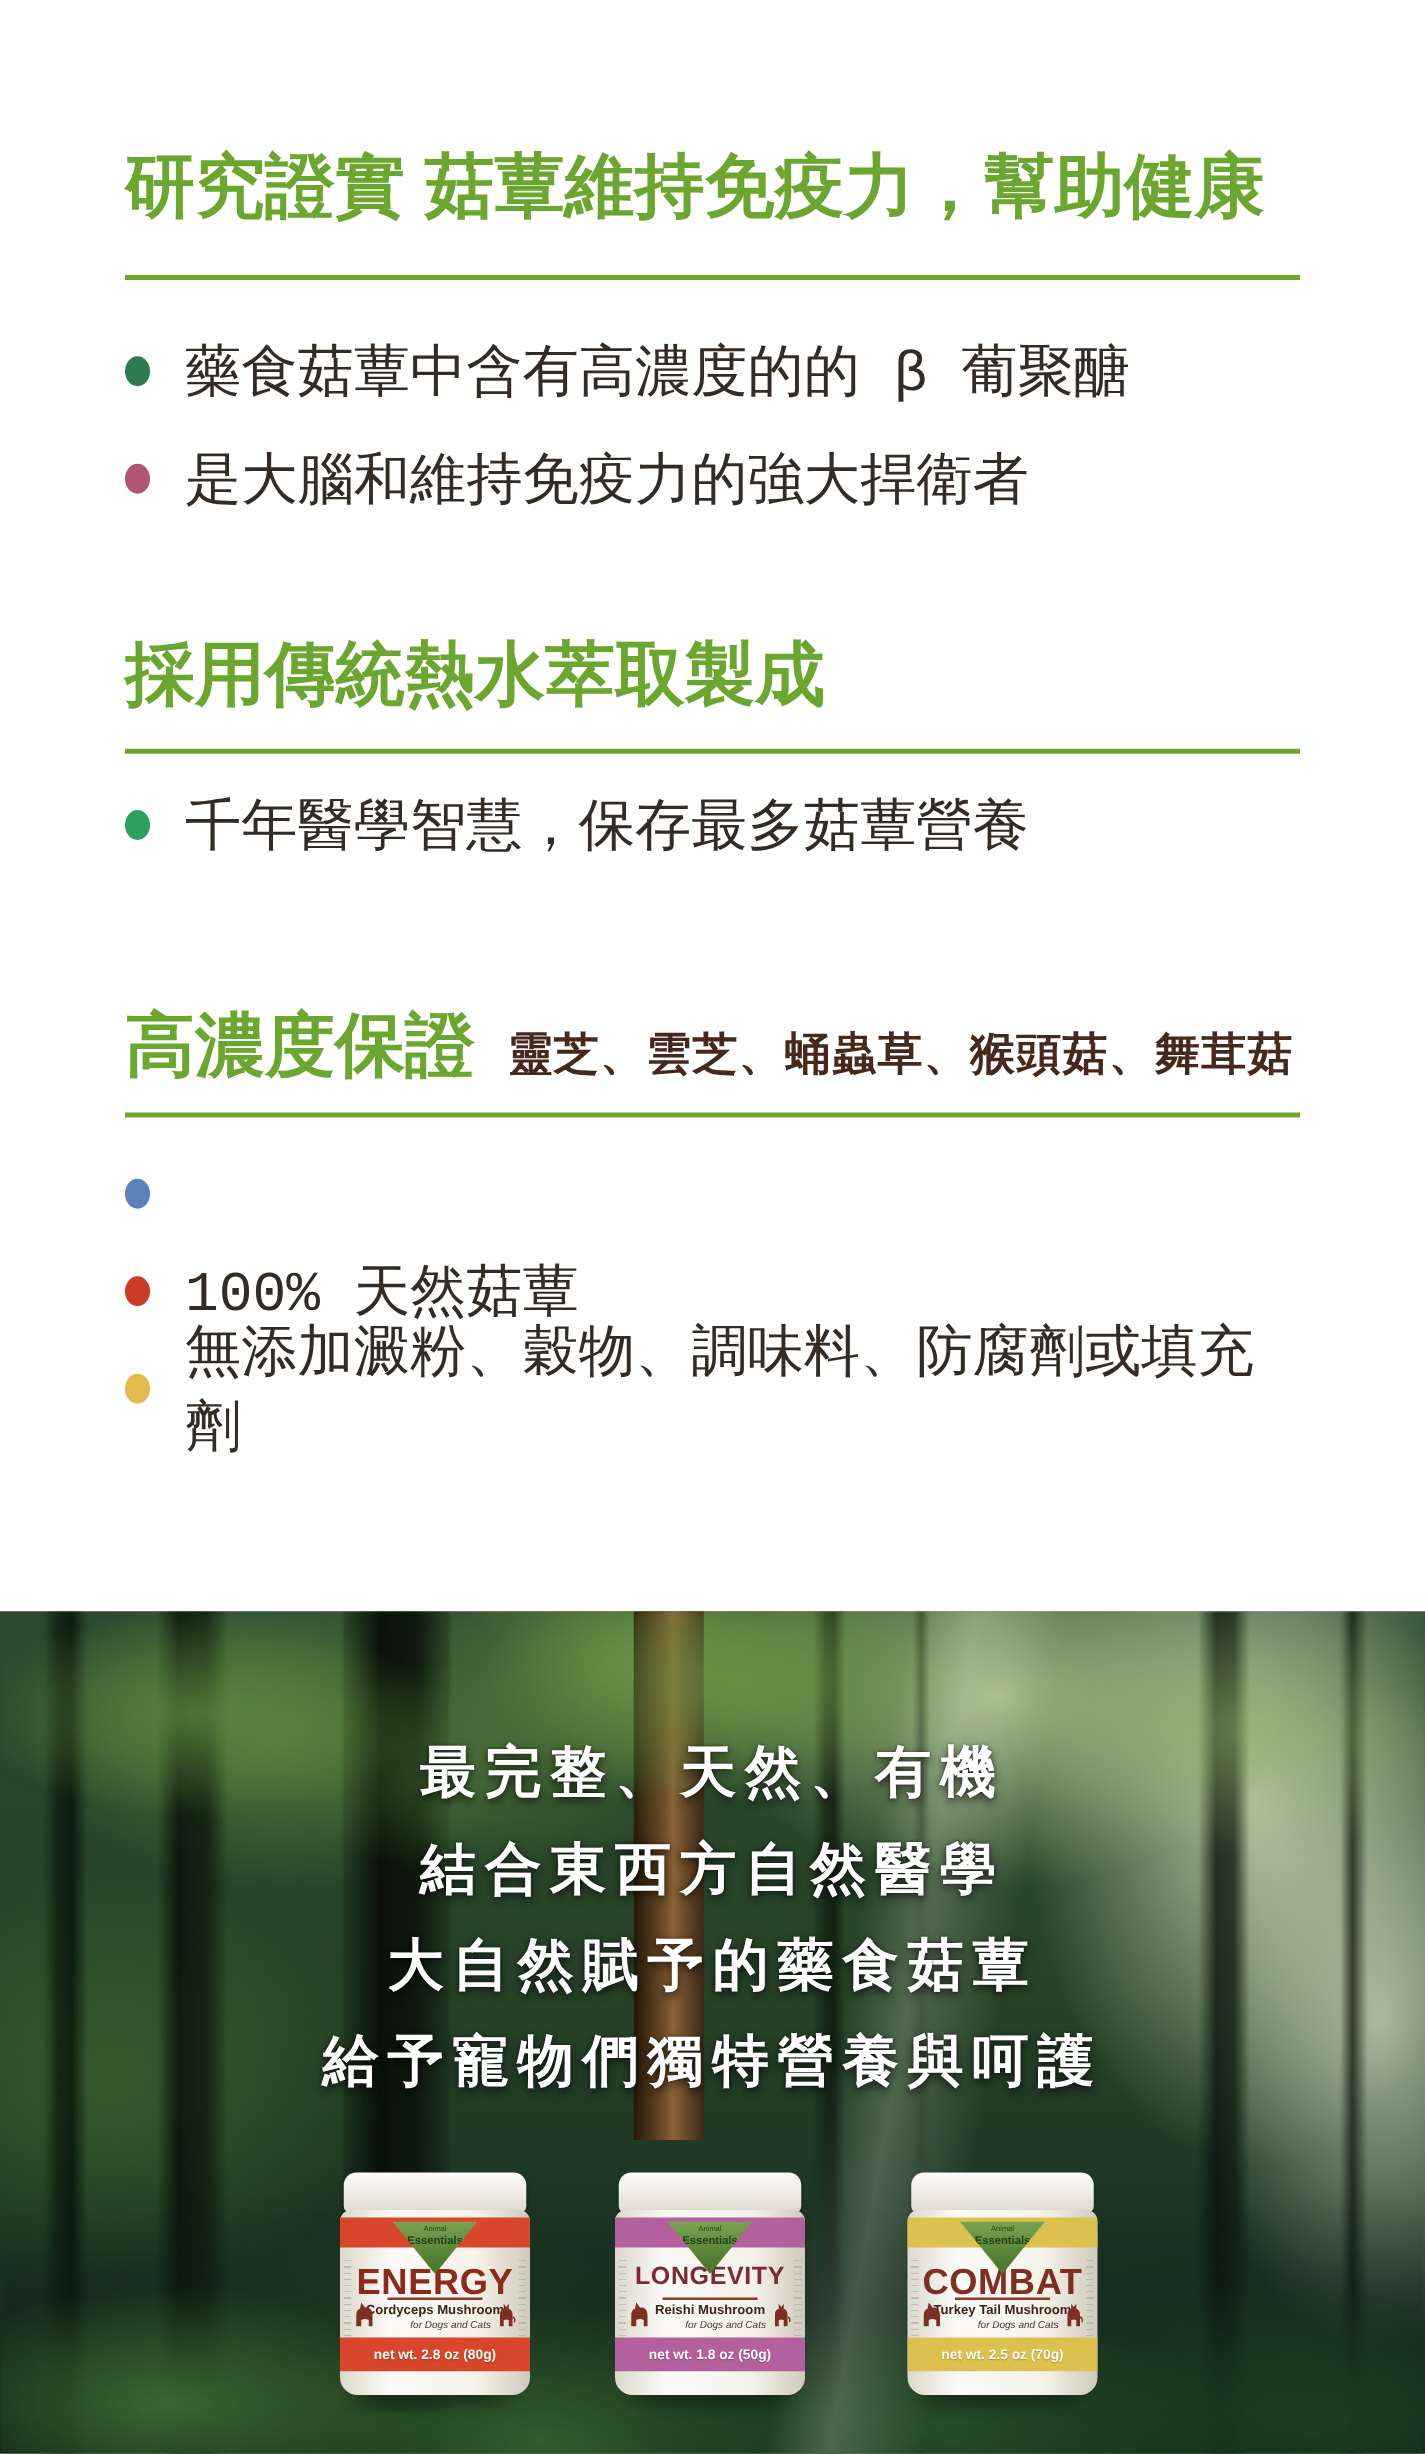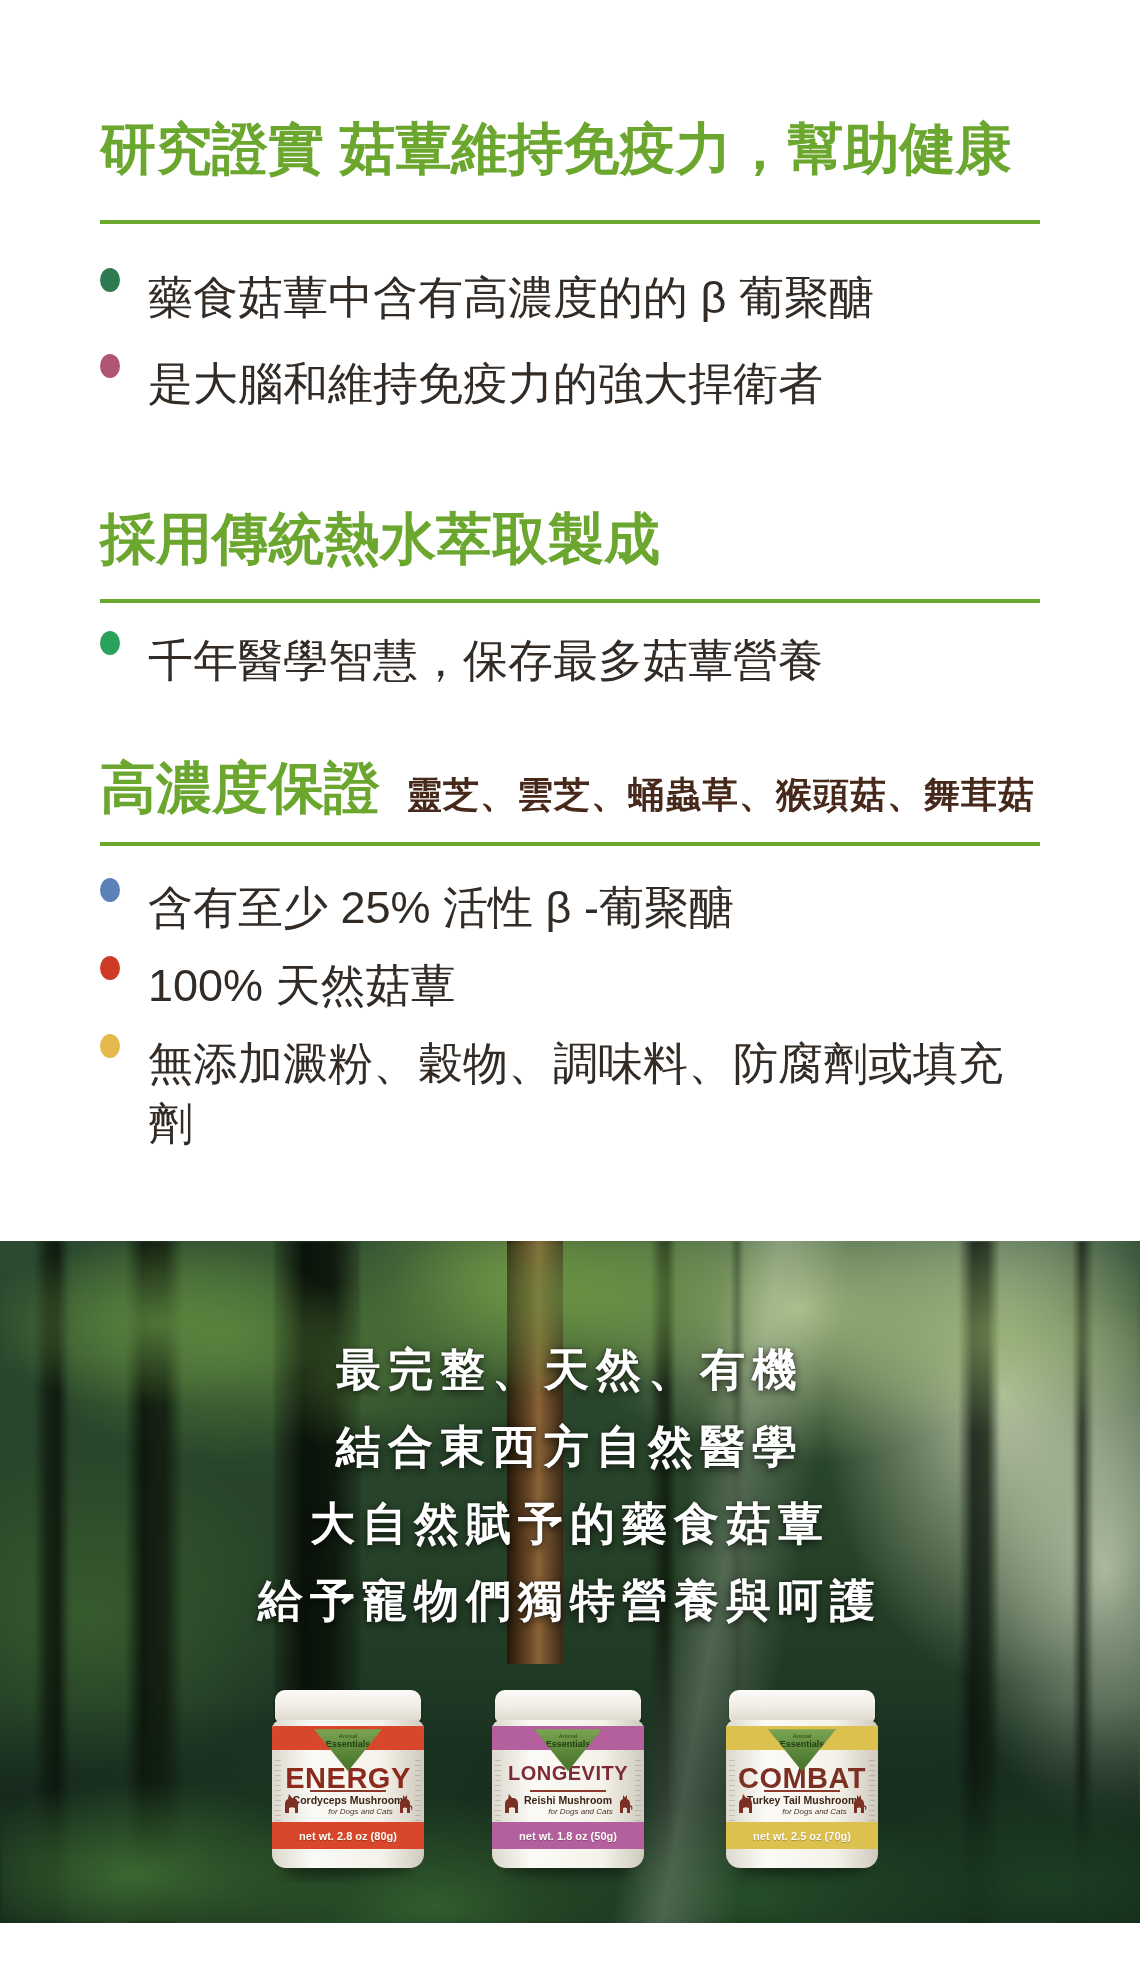--- a/index.html
+++ b/index.html
@@ -2,31 +2,31 @@
 <html><head>
 <meta charset="utf-8">
 <style>
   html,body{margin:0;padding:0;background:#ffffff;}
   .page{position:relative;width:1140px;height:1963px;background:#ffffff;overflow:hidden;
         font-family:"Liberation Sans","DejaVu Sans",sans-serif;}
 
   
   .info{padding:118px 100px 0 100px;}
   .block2{margin-top:96px;}
-  .block3{margin-top:68px;}
+  .block3{margin-top:116px;}
   .heading-row{display:flex;align-items:baseline;gap:26px;}
   .heading{margin:0;font-size:56px;line-height:1.1;font-weight:700;color:#6ba62f;letter-spacing:0px;}
   .subheading{font-size:36px;font-weight:700;color:#47291b;letter-spacing:1px;}
   .rule{height:4px;margin-top:40px;background:#6ba62f;border:none;}
   .block2 .rule{margin-top:30px;}
   .block3 .rule{margin-top:22px;}
   .bullets{list-style:none;margin:44px 0 0 0;padding:0;}
   .block2 .bullets{margin-top:28px;}
   .block3 .bullets{margin-top:32px;}
-  .bullet{display:flex;align-items:flex-start;gap:28px;height:58px;font-size:45px;color:#332c26;}
+  .bullet{display:flex;align-items:center;gap:28px;height:58px;font-size:45px;color:#332c26;font-family:Liberation Mono, monospace;}
   .bullet + .bullet{margin-top:28px;}
   .block3 .bullet + .bullet{margin-top:20px;}
   .dot{flex:none;width:20px;height:24px;border-radius:50%;}
 
   
   .banner{position:relative;margin-top:149px;width:1140px;height:682px;overflow:hidden;
     background:
       radial-gradient(ellipse 300px 180px at 20% 14%, rgba(92,132,62,.85), rgba(92,132,62,0) 70%),
       radial-gradient(ellipse 280px 160px at 46% 6%, rgba(116,154,72,.9), rgba(116,154,72,0) 72%),
       radial-gradient(ellipse 330px 220px at 70% 10%, rgba(190,210,150,.8), rgba(190,210,150,0) 70%),
@@ -133,21 +133,20 @@
 
     <div class="block block3">
       <div class="heading-row">
         <h2 class="heading">高濃度保證</h2>
         <span class="subheading">靈芝、雲芝、蛹蟲草、猴頭菇、舞茸菇</span>
       </div>
       <div class="rule"></div>
       <ul class="bullets">
         <li class="bullet">
           <span class="dot" style="background-color: rgb(92, 128, 184);"></span>
-          <span class="btext">含有至少 25% 活性 β -葡聚醣</span>
         </li>
         <li class="bullet">
           <span class="dot" style="background-color: rgb(205, 58, 38);"></span>
           <span class="btext">100% 天然菇蕈</span>
         </li>
         <li class="bullet">
           <span class="dot" style="background-color: rgb(227, 186, 75);"></span>
           <span class="btext">無添加澱粉、穀物、調味料、防腐劑或填充劑</span>
         </li>
       </ul>

